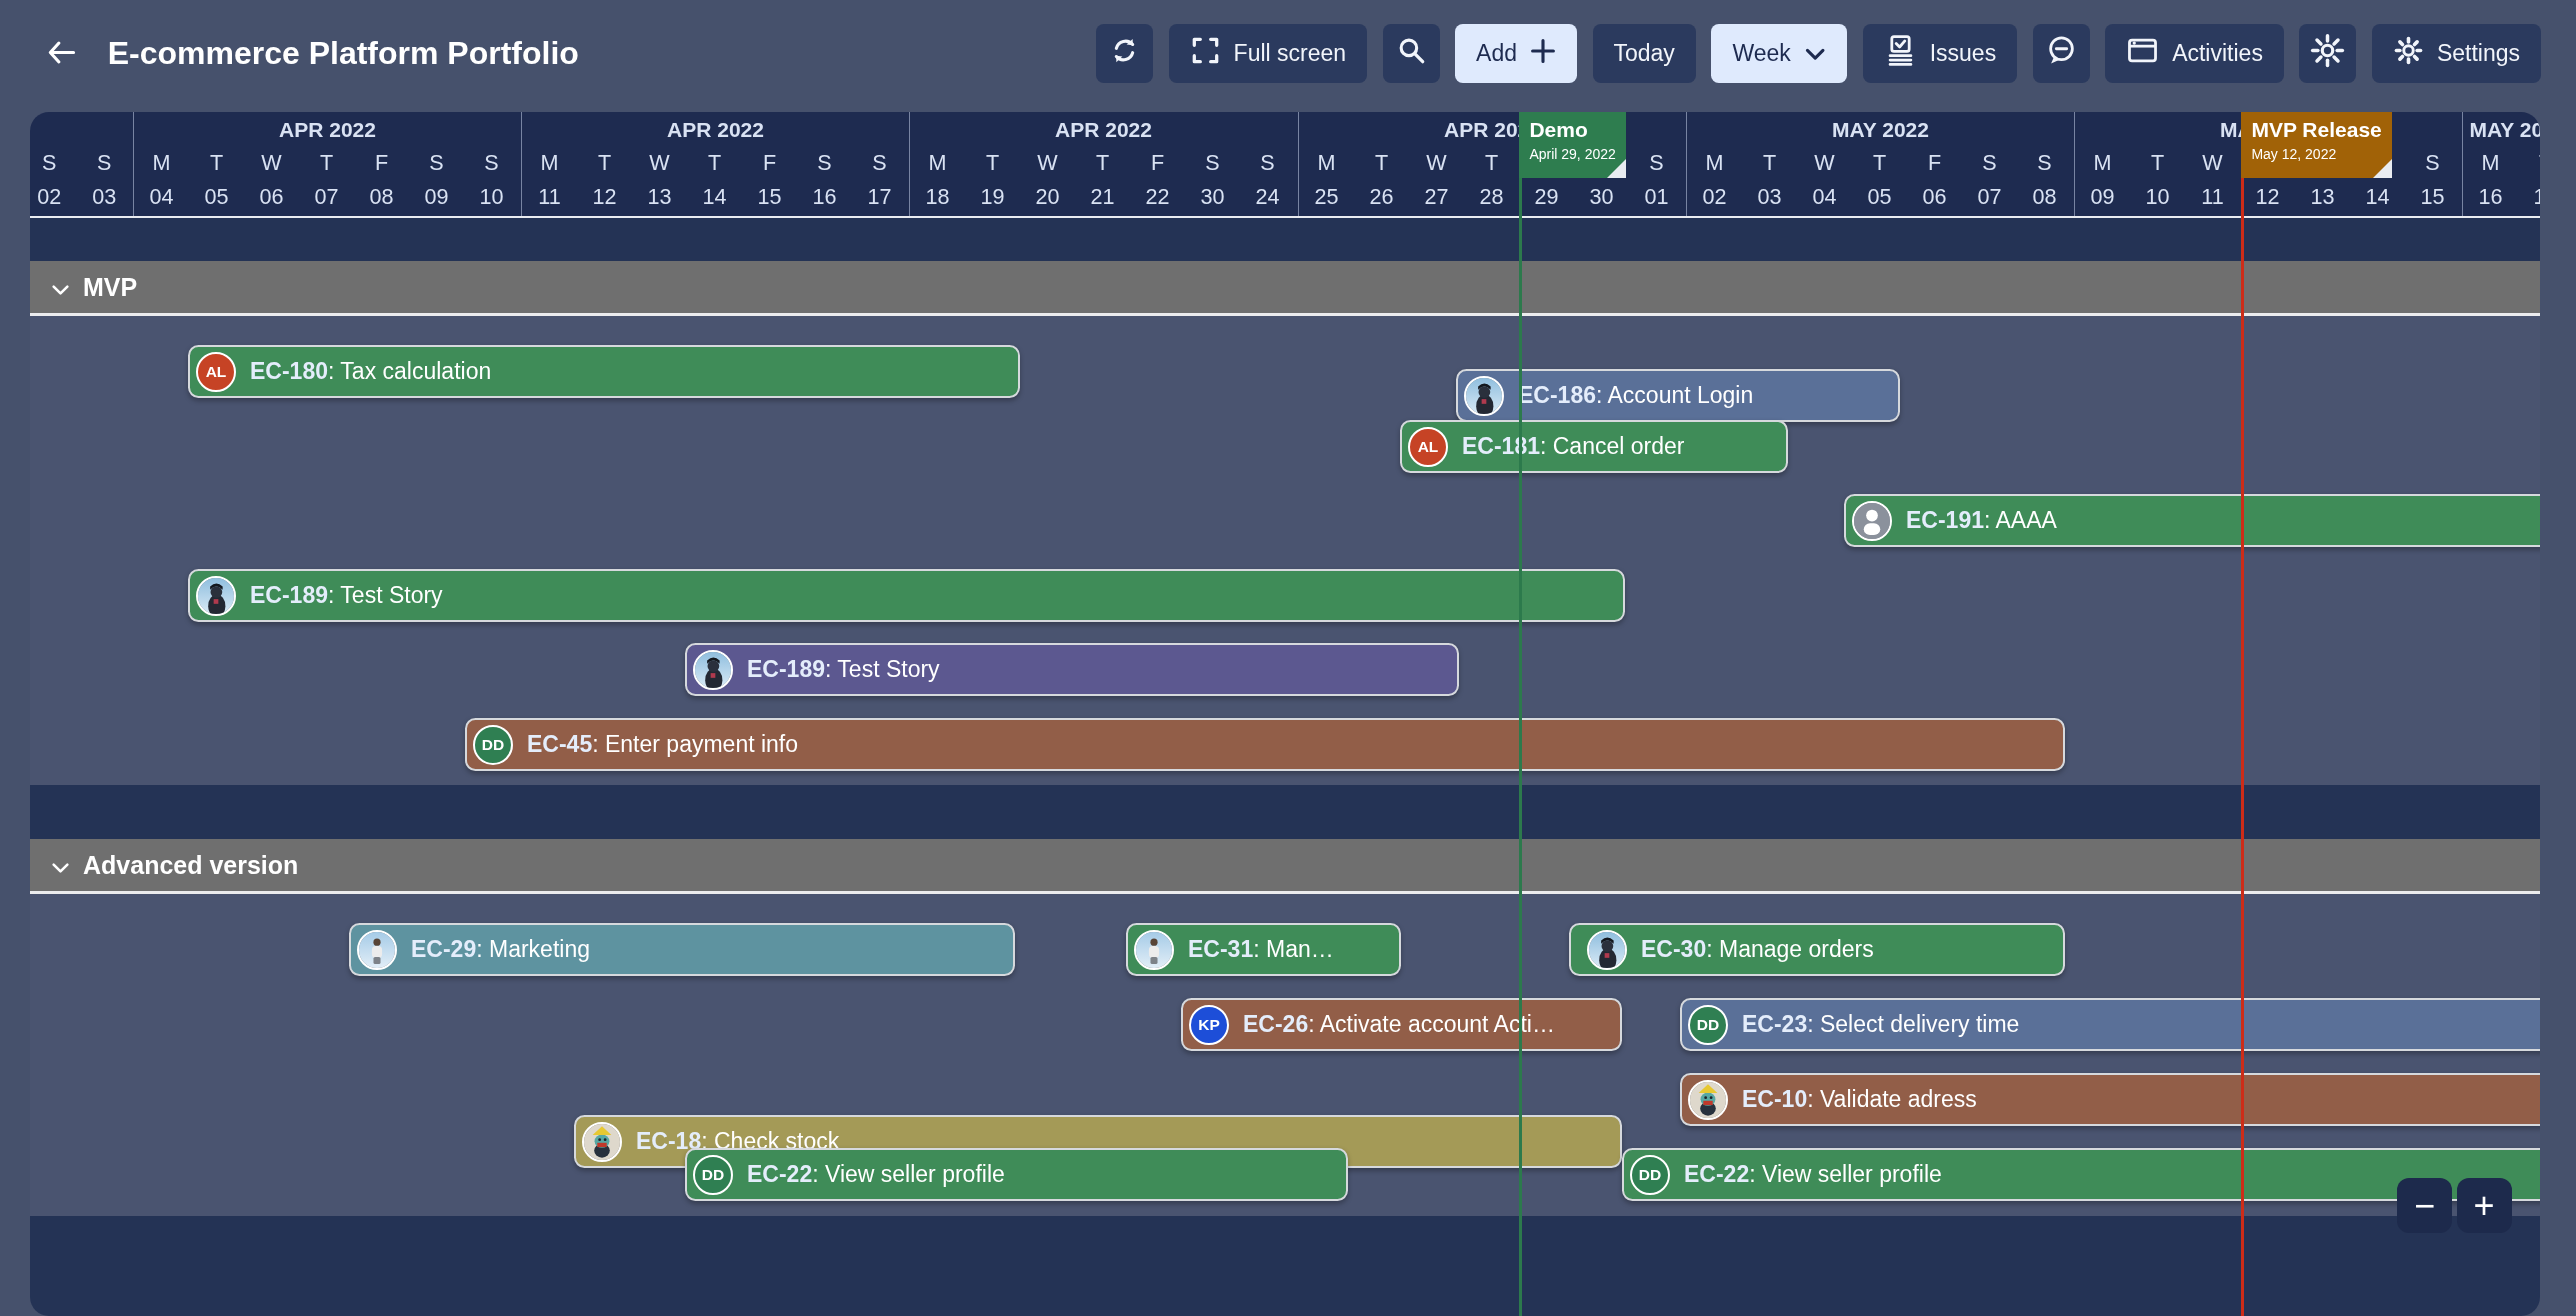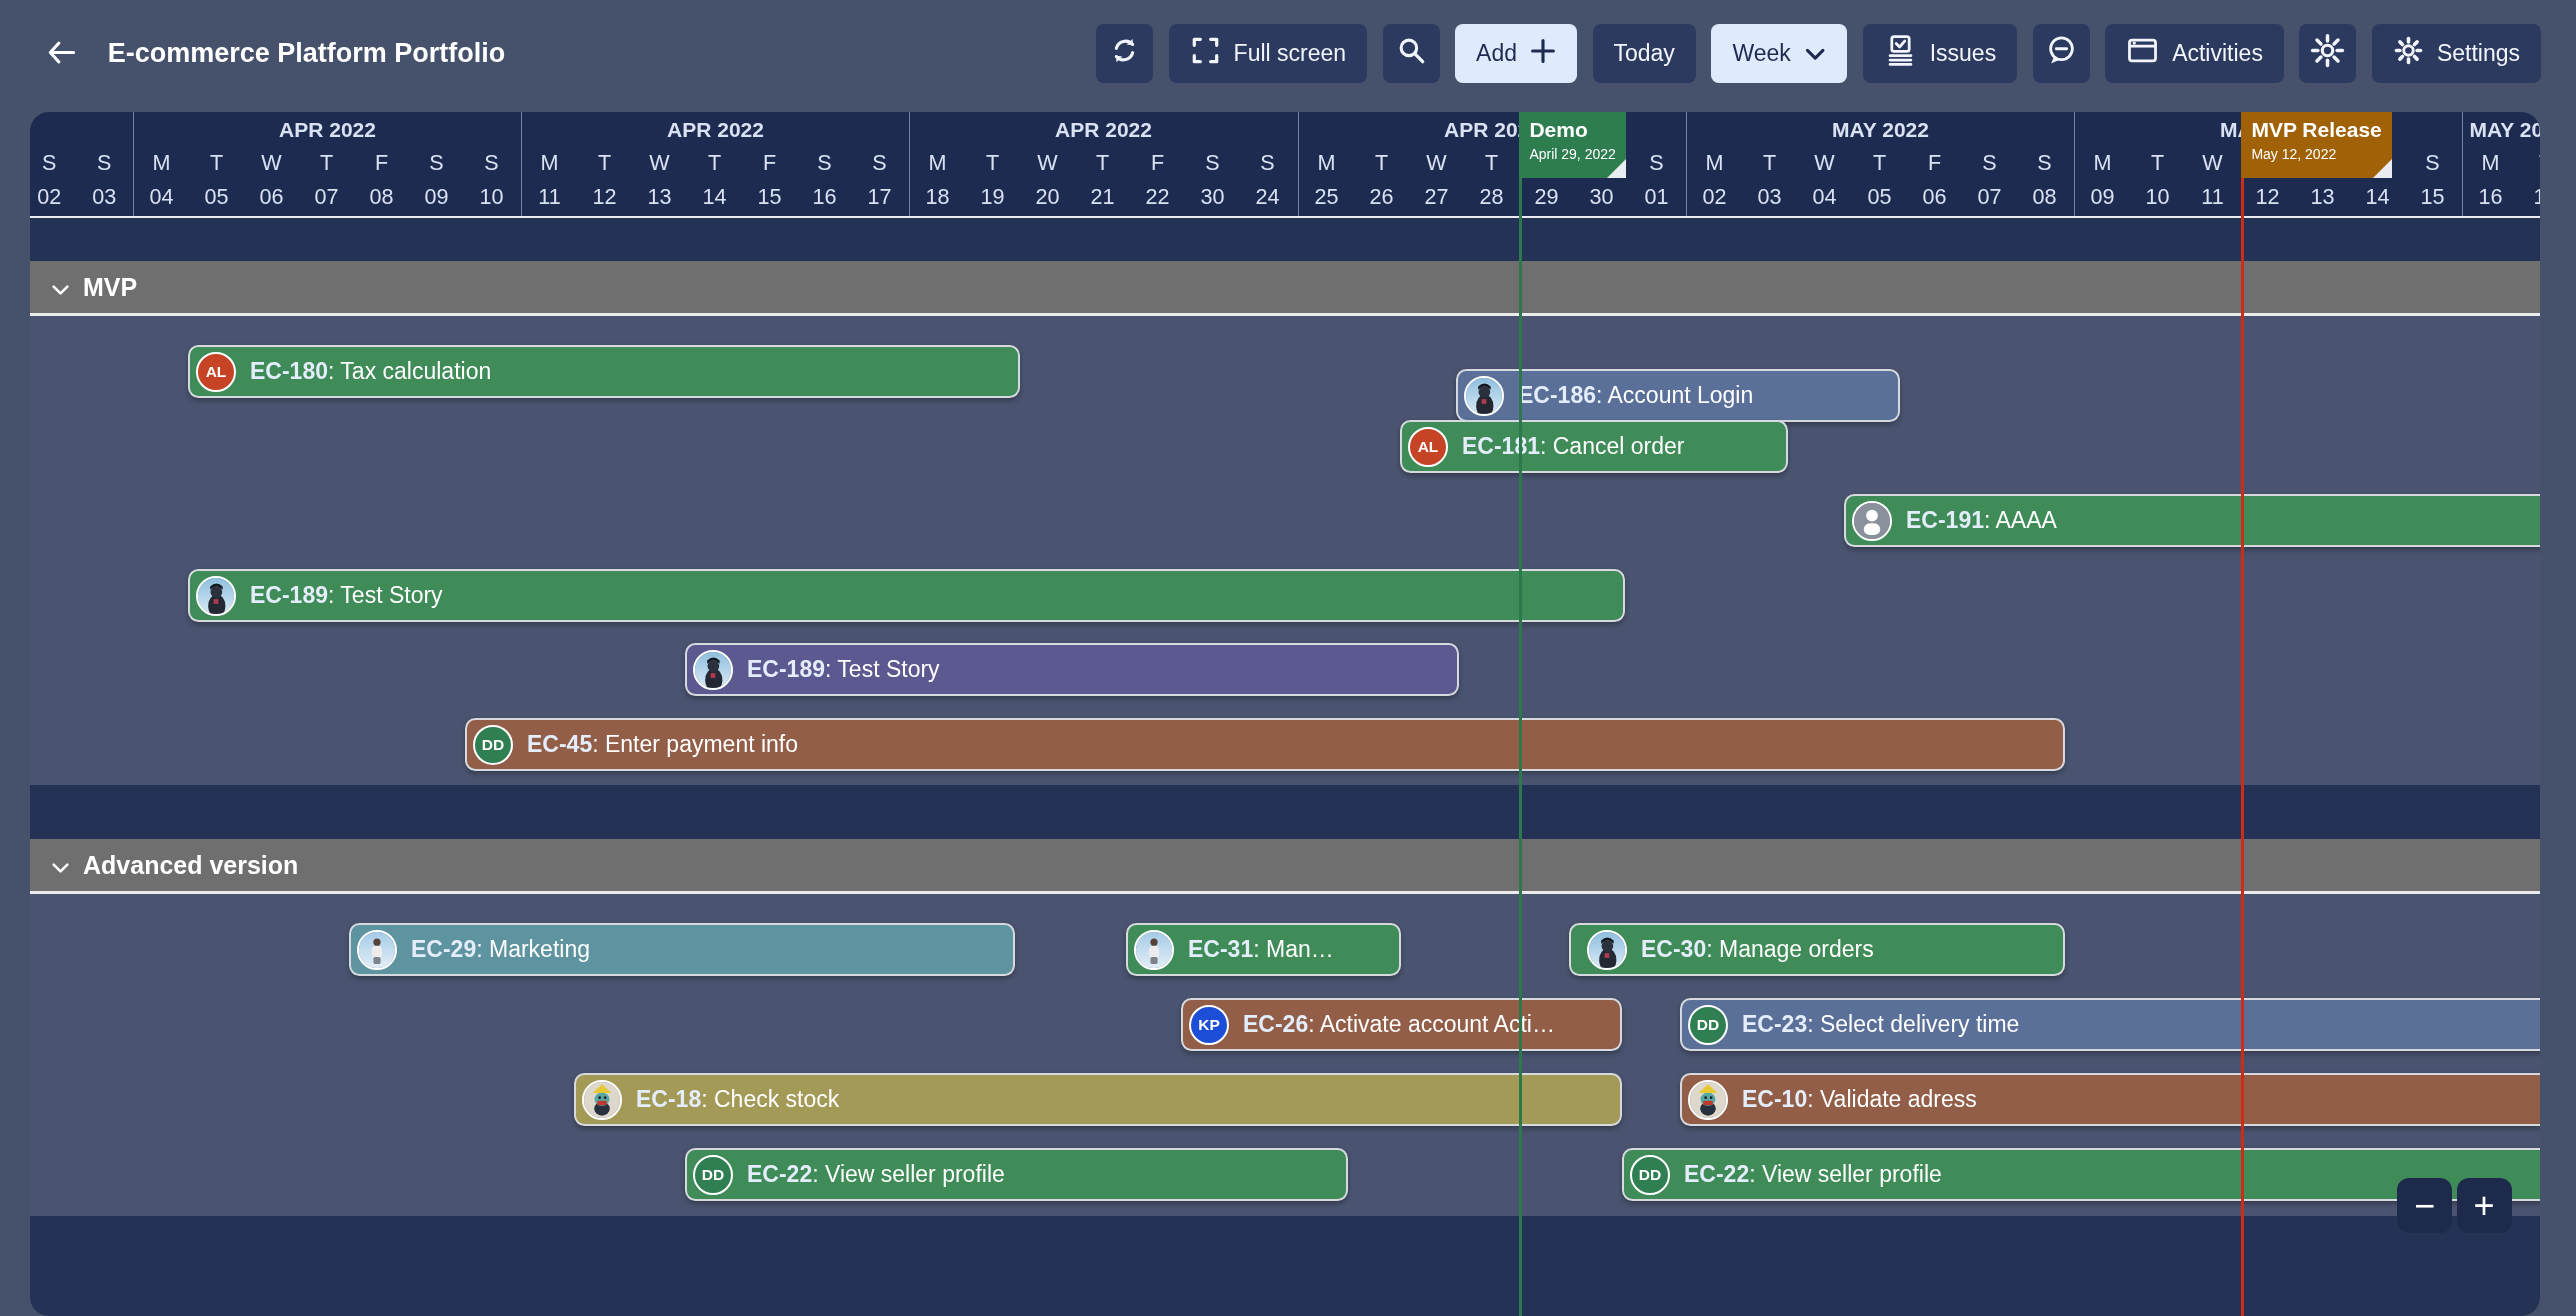--- a/index.html
+++ b/index.html
@@ -4,21 +4,21 @@
 <style>
   html,body{margin:0;padding:0;overflow:hidden;background:#46516c;}
   .app{position:relative;width:2576px;height:1316px;background:#46516c;
        font-family:"Liberation Sans",sans-serif;overflow:hidden;}
 
   
   .toolbar{position:absolute;top:0;left:0;width:100%;height:107px;
            display:flex;align-items:center;gap:15.5px;padding:0 35px;box-sizing:border-box;}
   .back-btn{width:52px;height:59px;background:transparent;border:none;display:flex;
             align-items:center;justify-content:center;color:#fff;cursor:pointer;flex:none;}
-  .tb-title{color:#ffffff;font-size:27px;font-weight:bold;margin:0 auto 0 5.2px;white-space:nowrap;}
+  .tb-title{color:#ffffff;font-size:32px;font-weight:bold;margin:0 auto 0 5.2px;white-space:nowrap;}
   .btn{height:59px;border:none;border-radius:7.8px;background:#2b3a5e;color:#f2f5fb;
        font-family:"Liberation Sans",sans-serif;font-size:23px;display:flex;align-items:center;
        gap:13px;padding:0 21px;cursor:pointer;flex:none;white-space:nowrap;}
   .btn.light{background:#dfeafd;color:#1e2b50;font-weight:500;}
   .btn.icon-only{width:57px;padding:0;justify-content:center;}
   .btn svg{flex:none;}
 
   
   .gantt{position:absolute;left:30px;top:112px;width:2510px;height:1204px;
          background:#4a5470;border-radius:19px;overflow:hidden;}
@@ -542,21 +542,21 @@
           <span class="lbl"><span class="key">EC-30</span><span>: Manage orders</span></span>
         </div>
         <div class="bar" style="left: 1151px; width: 441px; top: 886px; background: rgb(146, 94, 72);">
           <div class="avatar" style="background: #1d4ed8;">KP</div>
           <span class="lbl"><span class="key">EC-26</span><span>: Activate account Acti…</span></span>
         </div>
         <div class="bar" style="left: 1650px; width: 943px; top: 886px; background: rgb(90, 112, 152);">
           <div class="avatar" style="background: rgb(47, 127, 82);">DD</div>
           <span class="lbl"><span class="key">EC-23</span><span>: Select delivery time</span></span>
         </div>
-        <div class="bar" style="left: 544px; width: 1048px; top: 961px; background: rgb(164, 154, 87);">
+        <div class="bar" style="left: 544px; width: 1048px; top: 1003px; background: rgb(164, 154, 87);">
           <div class="avatar">
             <svg viewBox="0 0 46 46">
               <rect width="46" height="46" fill="#ded8cc"></rect>
               <ellipse cx="23" cy="34" rx="10" ry="9" fill="#27313d"></ellipse>
               <ellipse cx="23" cy="22" rx="9.5" ry="8.5" fill="#57a8a4"></ellipse>
               <rect x="17" y="24" width="12" height="5.5" fill="#c0392b"></rect>
               <path d="M23 3 L35 14 H11 Z" fill="#e7c832"></path>
               <circle cx="20" cy="20" r="1.8" fill="#1c232c"></circle>
               <circle cx="27" cy="20" r="1.8" fill="#1c232c"></circle>
             </svg>

